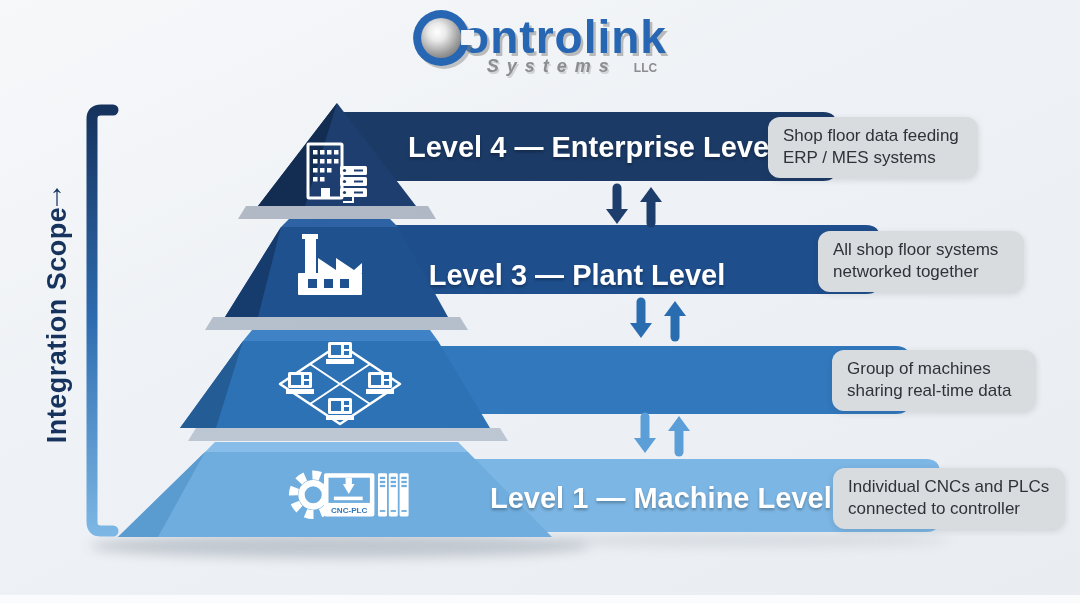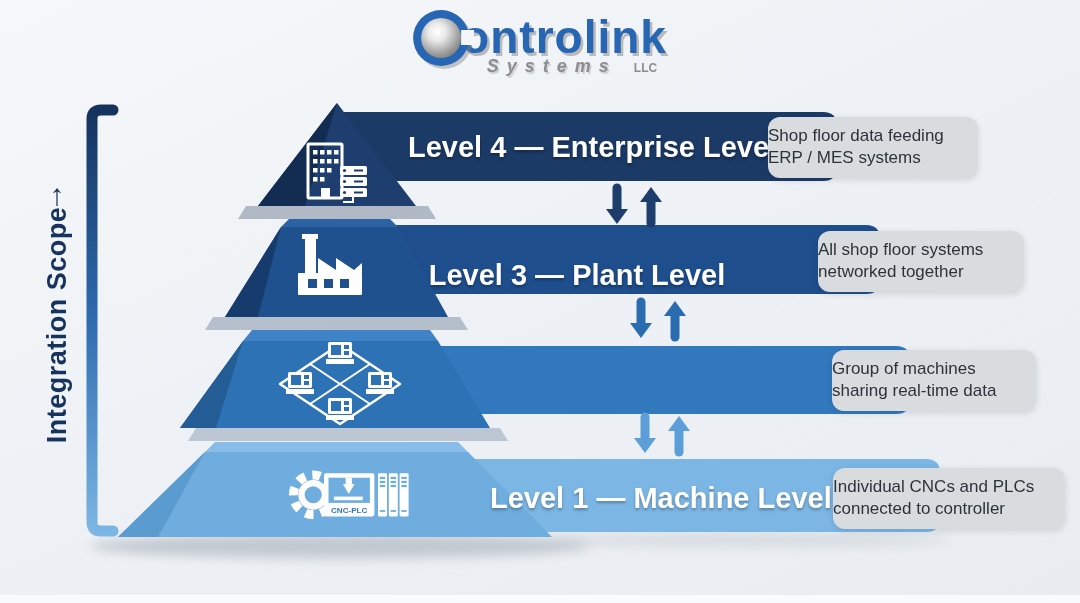--- a/index.html
+++ b/index.html
@@ -38,21 +38,21 @@
   
   .level-title{position:absolute;height:36px;line-height:36px;text-align:center;white-space:nowrap;
           font-size:29px;font-weight:bold;color:#ffffff;text-shadow:0 2px 3px rgba(0,0,0,.30);}
   .t4{left:408px;top:129px;width:344px;}
   .t3{left:427px;top:257px;width:300px;}
   .t2{left:463px;top:363px;width:290px;}
   .t1{left:490px;top:480px;width:336px;}
 
   
   .note-box{position:absolute;box-sizing:border-box;background:#d9dcdf;border-radius:12px;
-          padding:8px 0;font-size:17px;line-height:1.32;color:#2e3339;white-space:pre-line;
+          padding:8px 15px;font-size:17px;line-height:1.32;color:#2e3339;white-space:pre-line;
           box-shadow:0 2px 6px rgba(40,50,60,.15);}
   .n1{left:768px;top:117px;width:210px;}
   .n2{left:818px;top:231px;width:206px;}
   .n3{left:832px;top:350px;width:204px;}
   .n4{left:833px;top:468px;width:232px;}
 </style>
 </head>
 <body>
 
 <div class="stage">

